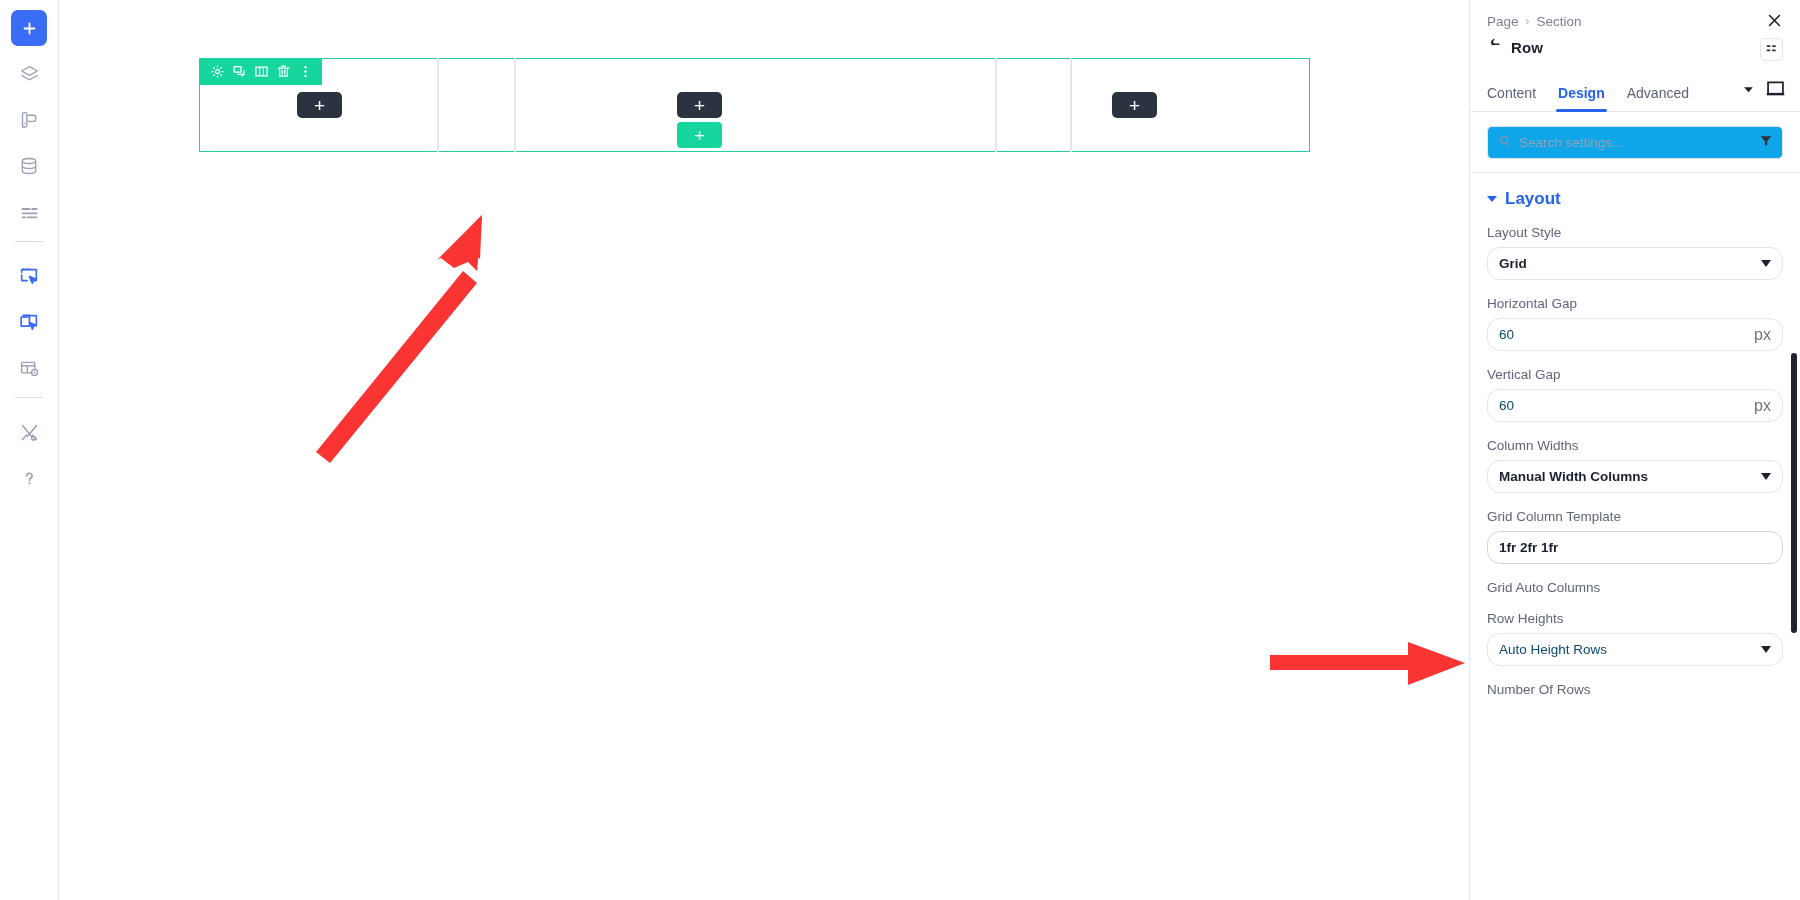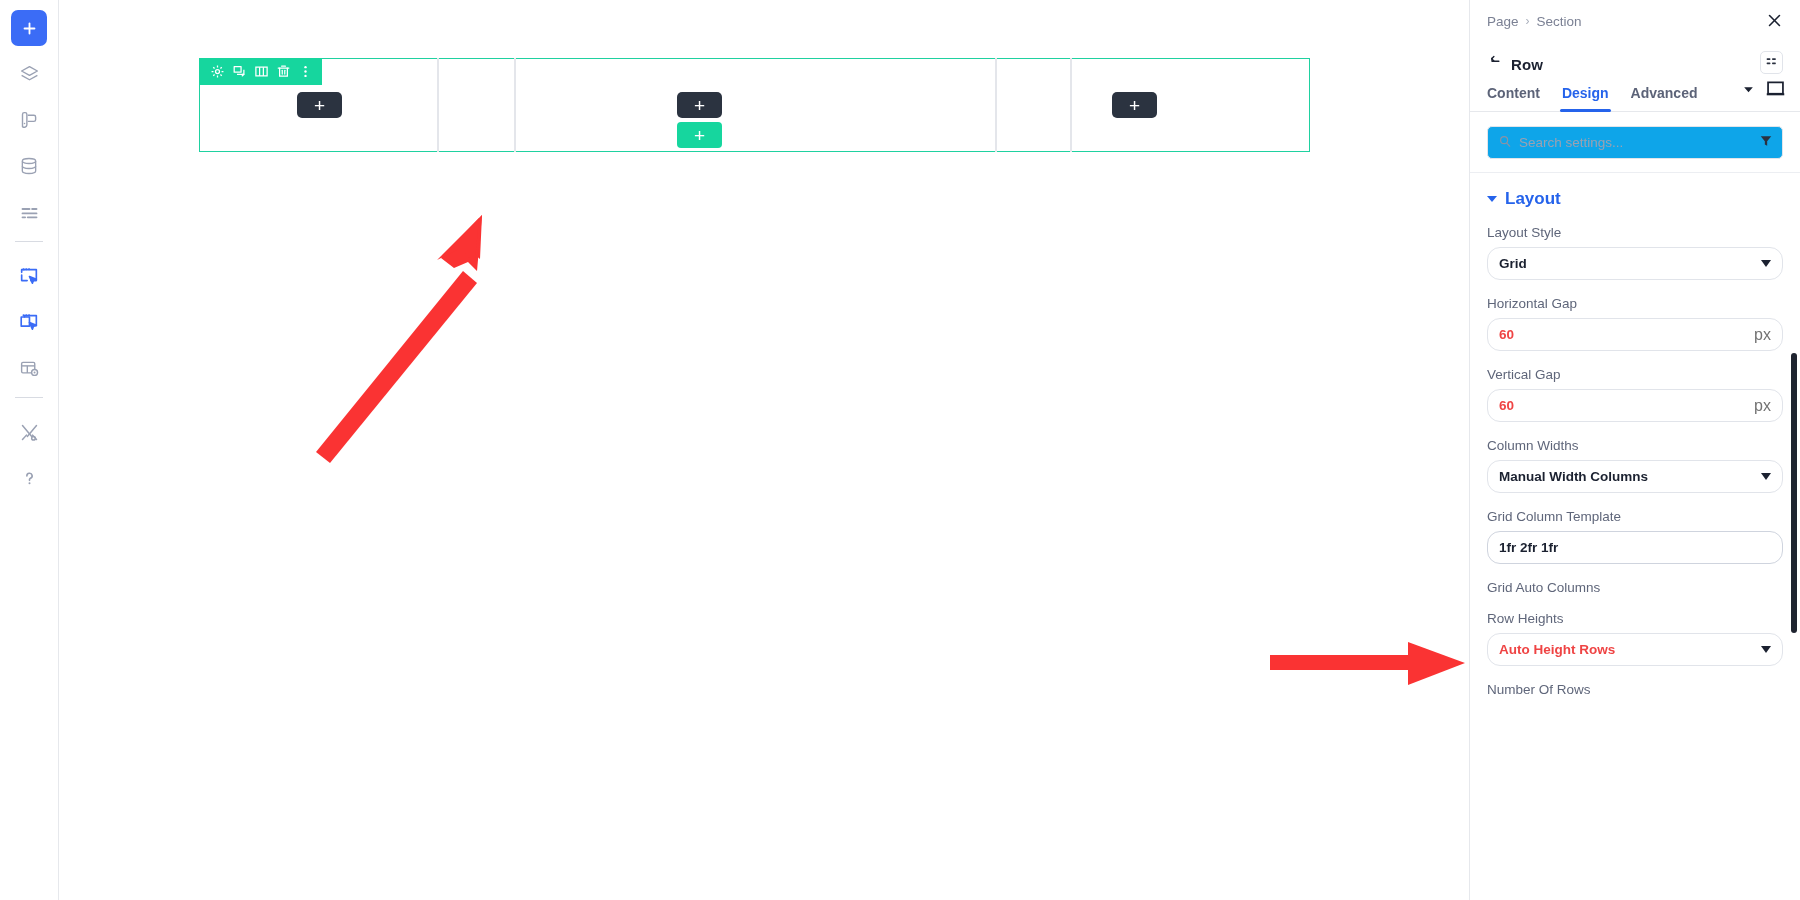--- a/index.html
+++ b/index.html
@@ -80,39 +80,39 @@
   .breadcrumb {
     display:flex; align-items:center; gap:7px;
     font-size: 13.5px; color:#7b8194; height: 22px;
   }
   .bc-sep { color:#aab0bd; font-size: 12px; }
   .close-x {
     position:absolute; right:14px; top:8px; width:24px; height:24px;
     display:flex; align-items:center; justify-content:center; cursor:pointer;
   }
   .rp-title-row {
-    display:flex; align-items:flex-end; justify-content:space-between;
+    display:flex; align-items:flex-start; justify-content:space-between;
     height: 36px; padding: 0 17px 0 17px; margin-top: 6px;
   }
   .rp-title-left { display:flex; align-items:center; gap: 9px; }
   .rp-title {
     font-size: 15px; font-weight: 700; color: #1b2130; letter-spacing:.1px;
   }
   .sq-btn {
     width: 23px; height: 23px; border:1px solid #e1e4ea; border-radius:5px;
     display:flex; align-items:center; justify-content:center; background:#fff; cursor:pointer;
   }
 
   .tabs {
     display:flex; align-items:flex-end; padding: 0 14px 0 17px;
     border-bottom: 1px solid #e6e8ec; height: 38px; gap: 0px;
   }
   .tab {
     font-size: 14px; color:#5c6378; padding: 0 0 10px 0; margin-right: 22px;
-    cursor:pointer; position:relative; font-weight:700;
+    cursor:pointer; position:relative; font-weight:400;
   }
   .tab.active { color:#2563eb; font-weight:700; }
   .tab.active::after {
     content:''; position:absolute; left:-2px; right:-2px; bottom:-1px;
     height: 3px; background:#2563eb; border-radius:2px;
   }
   .tabs-right { margin-left:auto; display:flex; align-items:center; gap:10px; padding-bottom:8px; }
 
   .rp-search-wrap { padding: 14px 17px 13px 17px; border-bottom:1px solid #eceef2; }
   .search-box {
@@ -132,21 +132,21 @@
   .sec-caret { width:0;height:0;border-left:5px solid transparent;border-right:5px solid transparent;border-top:6px solid #2563eb; }
   .sec-title { color:#2563eb; font-size:17px; font-weight:700; }
 
   .field { margin-top: 16px; }
   .field-label { font-size: 13.5px; color:#5f667a; margin-bottom: 7px; margin-top: 16px; }
   .ctrl {
     height: 33px; border:1px solid #e1e4ea; border-radius:13px; background:#fff;
     display:flex; align-items:center; padding: 0 11px; position:relative;
   }
   .ctrl .val { font-size: 13.5px; color:#1b2130; font-weight:700; }
-  .ctrl .val.ph { color:#ef4444; font-weight:700; }
+  .ctrl .val.ph { color:#0c4a6e; font-weight:400; }
   .ctrl .suffix { margin-left:auto; font-size: 16px; color:#737373; }
   .ctrl .dash { margin-left:auto; font-size: 15px; color:#9aa1b1; }
   .caret-dn {
     margin-left:auto; width:0;height:0;
     border-left:5.5px solid transparent;border-right:5.5px solid transparent;border-top:7px solid #1b2130;
   }
   .ctrl.highlight { border-color:#cfd4de; }
 
   .scrollbar-track {
     position:absolute; right: 3px; top: 180px; width: 6px; height: 280px;

